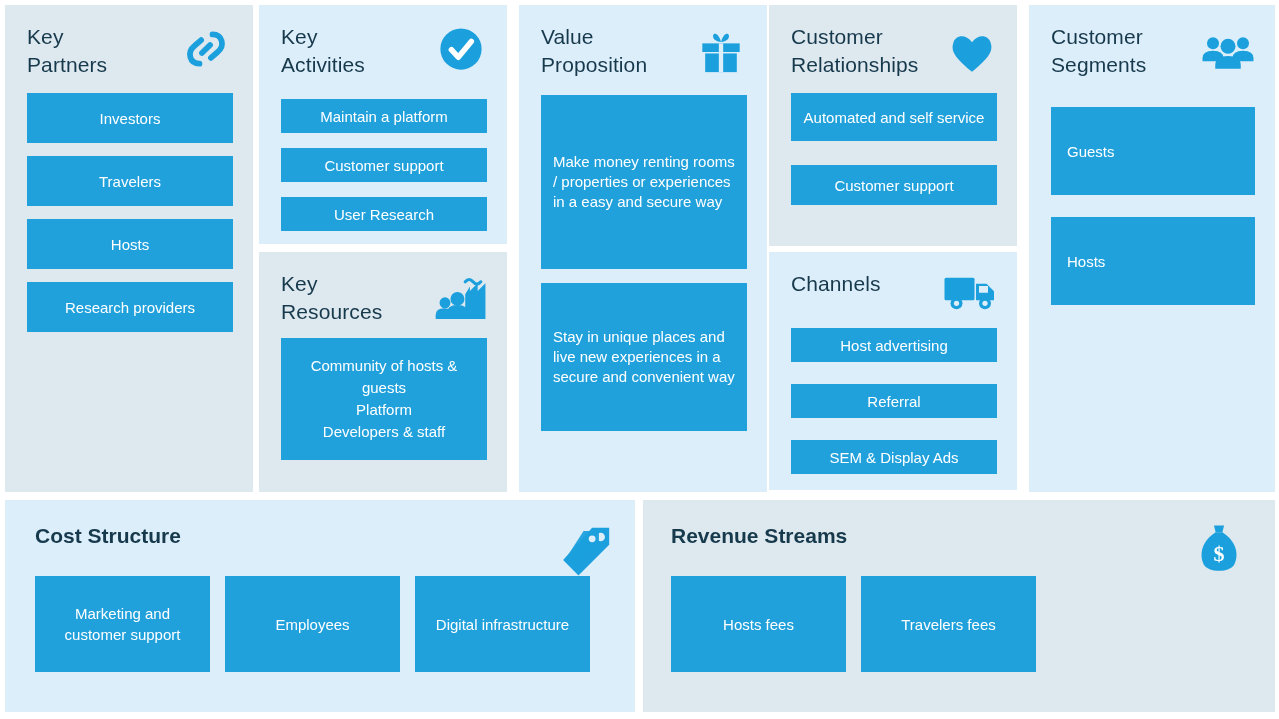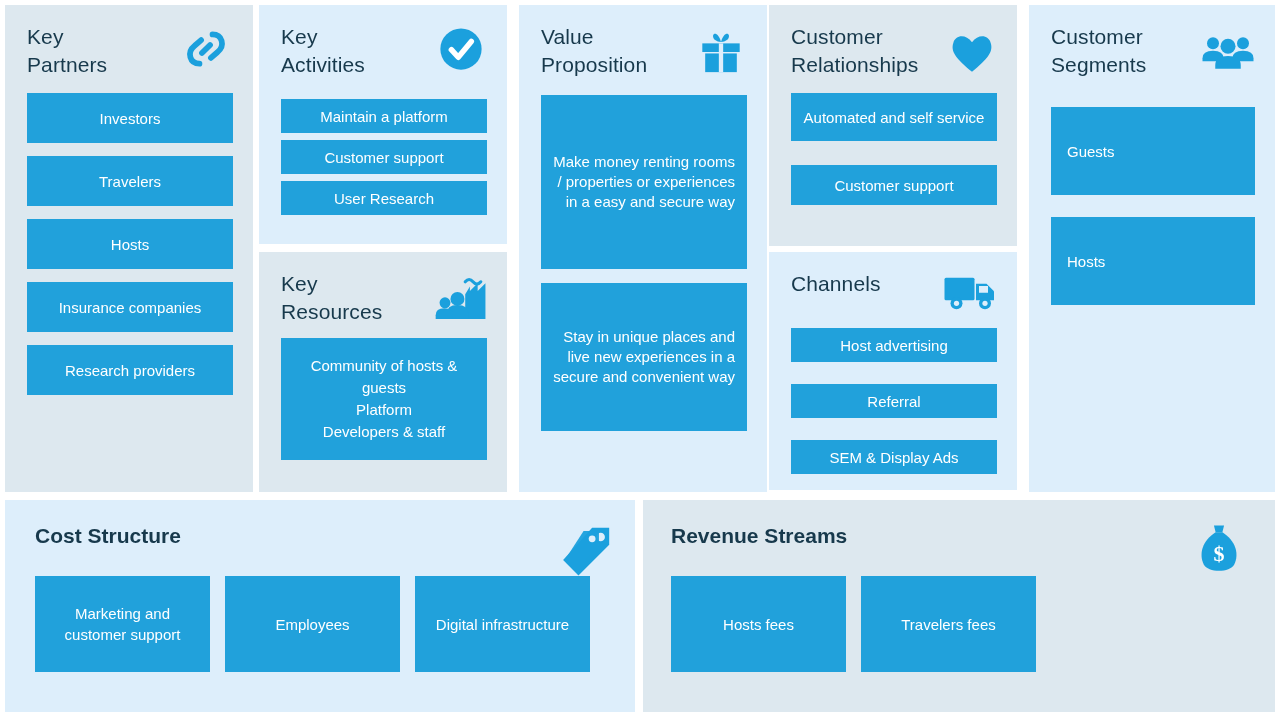--- a/index.html
+++ b/index.html
@@ -68,32 +68,32 @@
     text-align: center;
     font-size: 15px;
     line-height: 21px;
     padding: 6px 8px;
   }
 
   
   #panel-key-partners .card { height: 50px; margin-bottom: 13px; }
 
   
-  #panel-key-activities .card { height: 34px; margin-bottom: 7px; }
+  #panel-key-activities .card { height: 34px; margin-bottom: 15px; }
 
   
   #panel-key-resources .card {
     height: 122px;
     white-space: pre-line;
     line-height: 22px;
   }
 
   
   #panel-value-proposition .card {
-    text-align: right;
+    text-align: left;
     justify-content: flex-start;
     align-items: center;
     padding: 24px 12px;
     line-height: 20px;
   }
   #panel-value-proposition .card.vp1 { height: 174px; margin-bottom: 14px; }
   #panel-value-proposition .card.vp2 { height: 148px; }
 
   
   #panel-customer-relationships .card.cr1 { height: 48px; margin-bottom: 24px; text-align: right; }
@@ -151,21 +151,20 @@
           <path d="M40 14 C52 14 56 28 46 36 L38 43"></path>
           <path d="M24 50 C12 50 8 36 18 28 L26 21"></path>
           <path d="M27 37 L37 27"></path>
         </svg>
       </span>
     </div>
     <div class="card-stack">
       <div class="card">Investors</div>
       <div class="card">Travelers</div>
       <div class="card">Hosts</div>
-      <div class="card">Insurance companies</div>
       <div class="card">Research providers</div>
     </div>
   </div>
 
   <div class="panel tint-b" id="panel-key-activities" style="left:259px; top:5px; width:248px; height:239px;">
     <div class="panel-head">
       <h2 class="panel-title">Key
 Activities</h2>
       <span class="panel-icon" style="width:44px;height:44px;top:4px;right:4px;">
         <svg viewBox="0 0 64 64">

